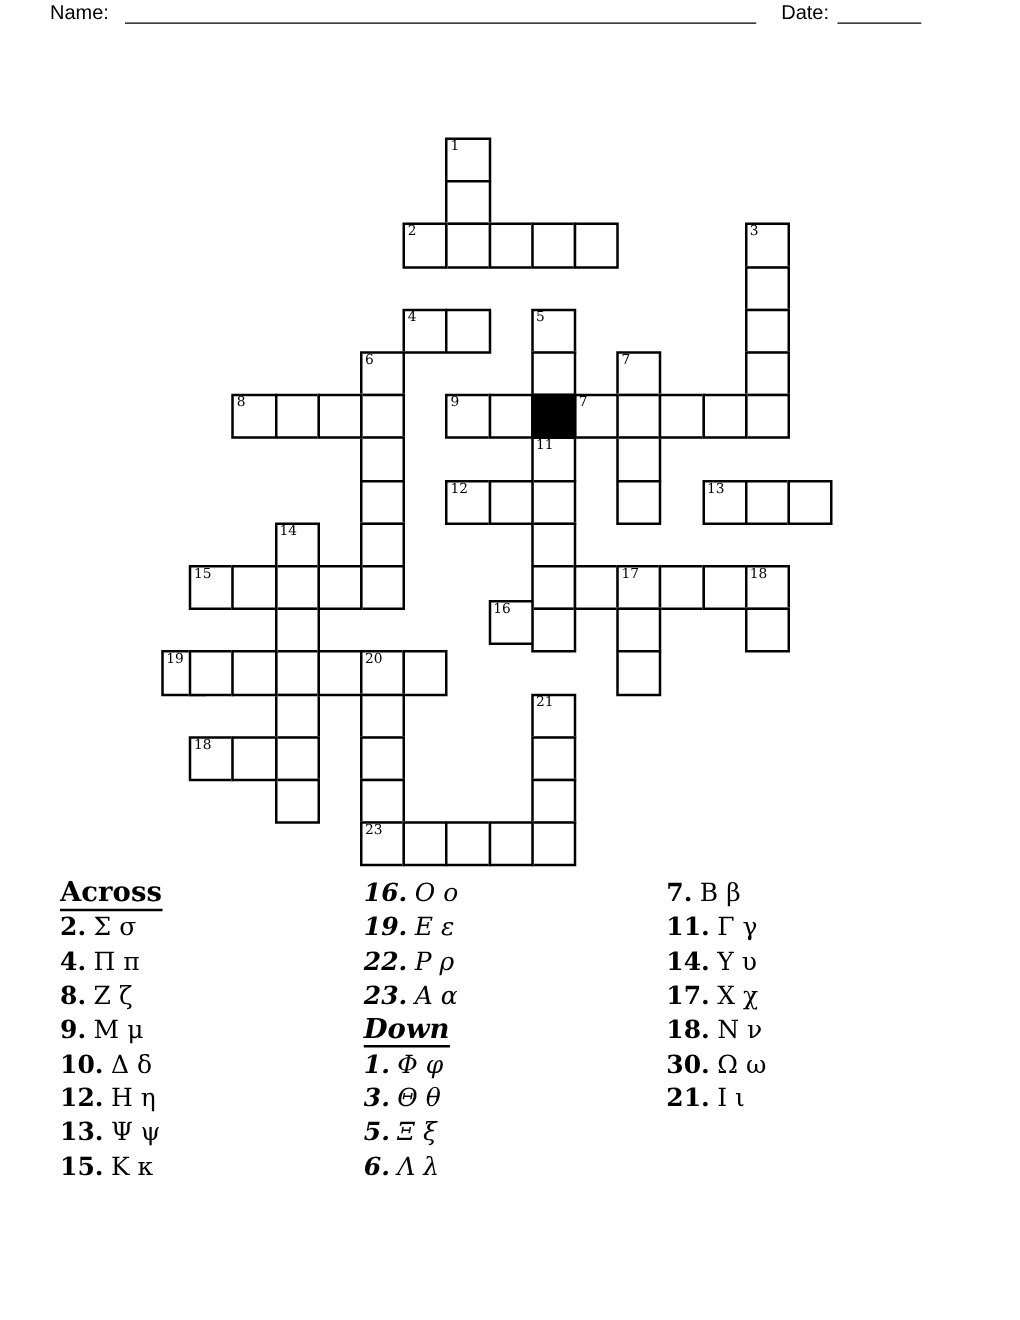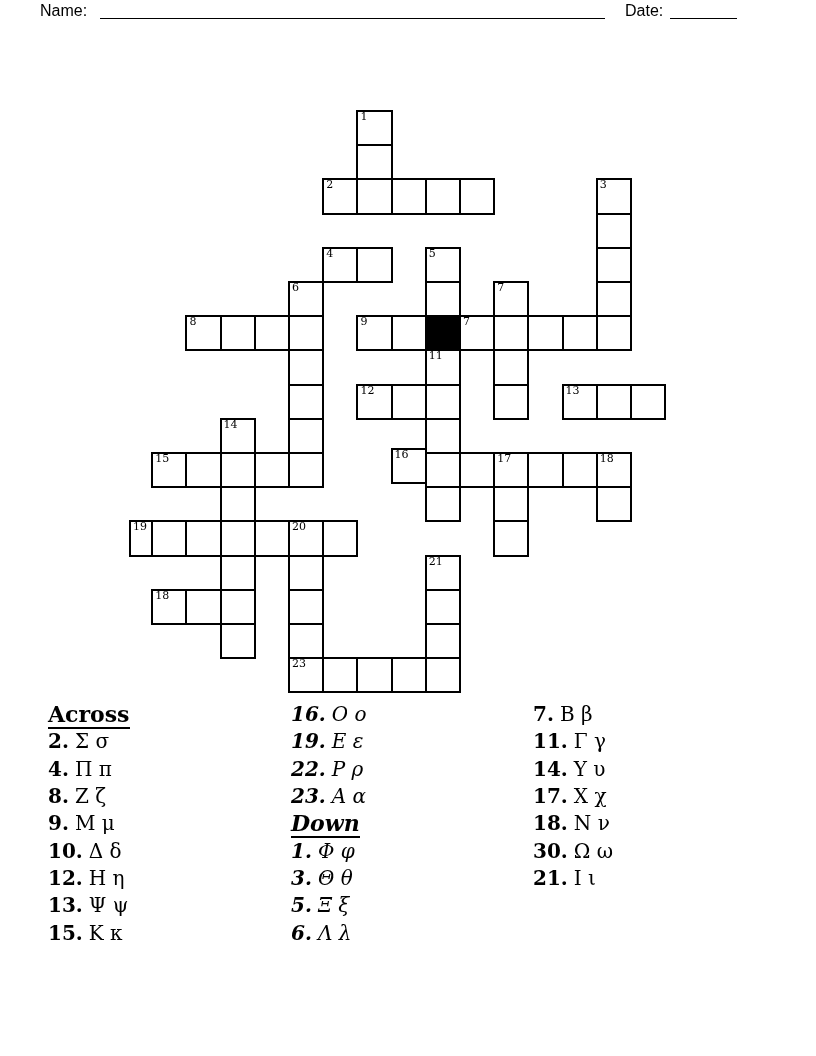--- a/index.html
+++ b/index.html
@@ -131,21 +131,21 @@
       <div class="cell" style="left: 219.6px; top: 486.2px;"></div>
       <div class="cell" style="left: 219.6px; top: 520.4px;"></div>
       <div class="cell" style="left: 219.6px; top: 554.6px;"></div>
       <div class="cell" style="left: 219.6px; top: 588.8px;"></div>
       <div class="cell" style="left: 219.6px; top: 623px;"></div>
       <div class="cell" style="left: 151.2px; top: 452px;">
         <span class="num">15</span>
       </div>
       <div class="cell" style="left: 185.4px; top: 452px;"></div>
       <div class="cell" style="left: 253.8px; top: 452px;"></div>
-      <div class="cell" style="left: 390.6px; top: 448px;">
+      <div class="cell" style="left: 390.6px; top: 480px;">
         <span class="num">16</span>
       </div>
       <div class="cell" style="left: 459px; top: 452px;"></div>
       <div class="cell" style="left: 493.2px; top: 452px; text-align: center;">
         <span class="num">17</span>
       </div>
       <div class="cell" style="left: 527.4px; top: 452px;"></div>
       <div class="cell" style="left: 561.6px; top: 452px;"></div>
       <div class="cell" style="left: 595.8px; top: 452px;">
         <span class="num">18</span>

